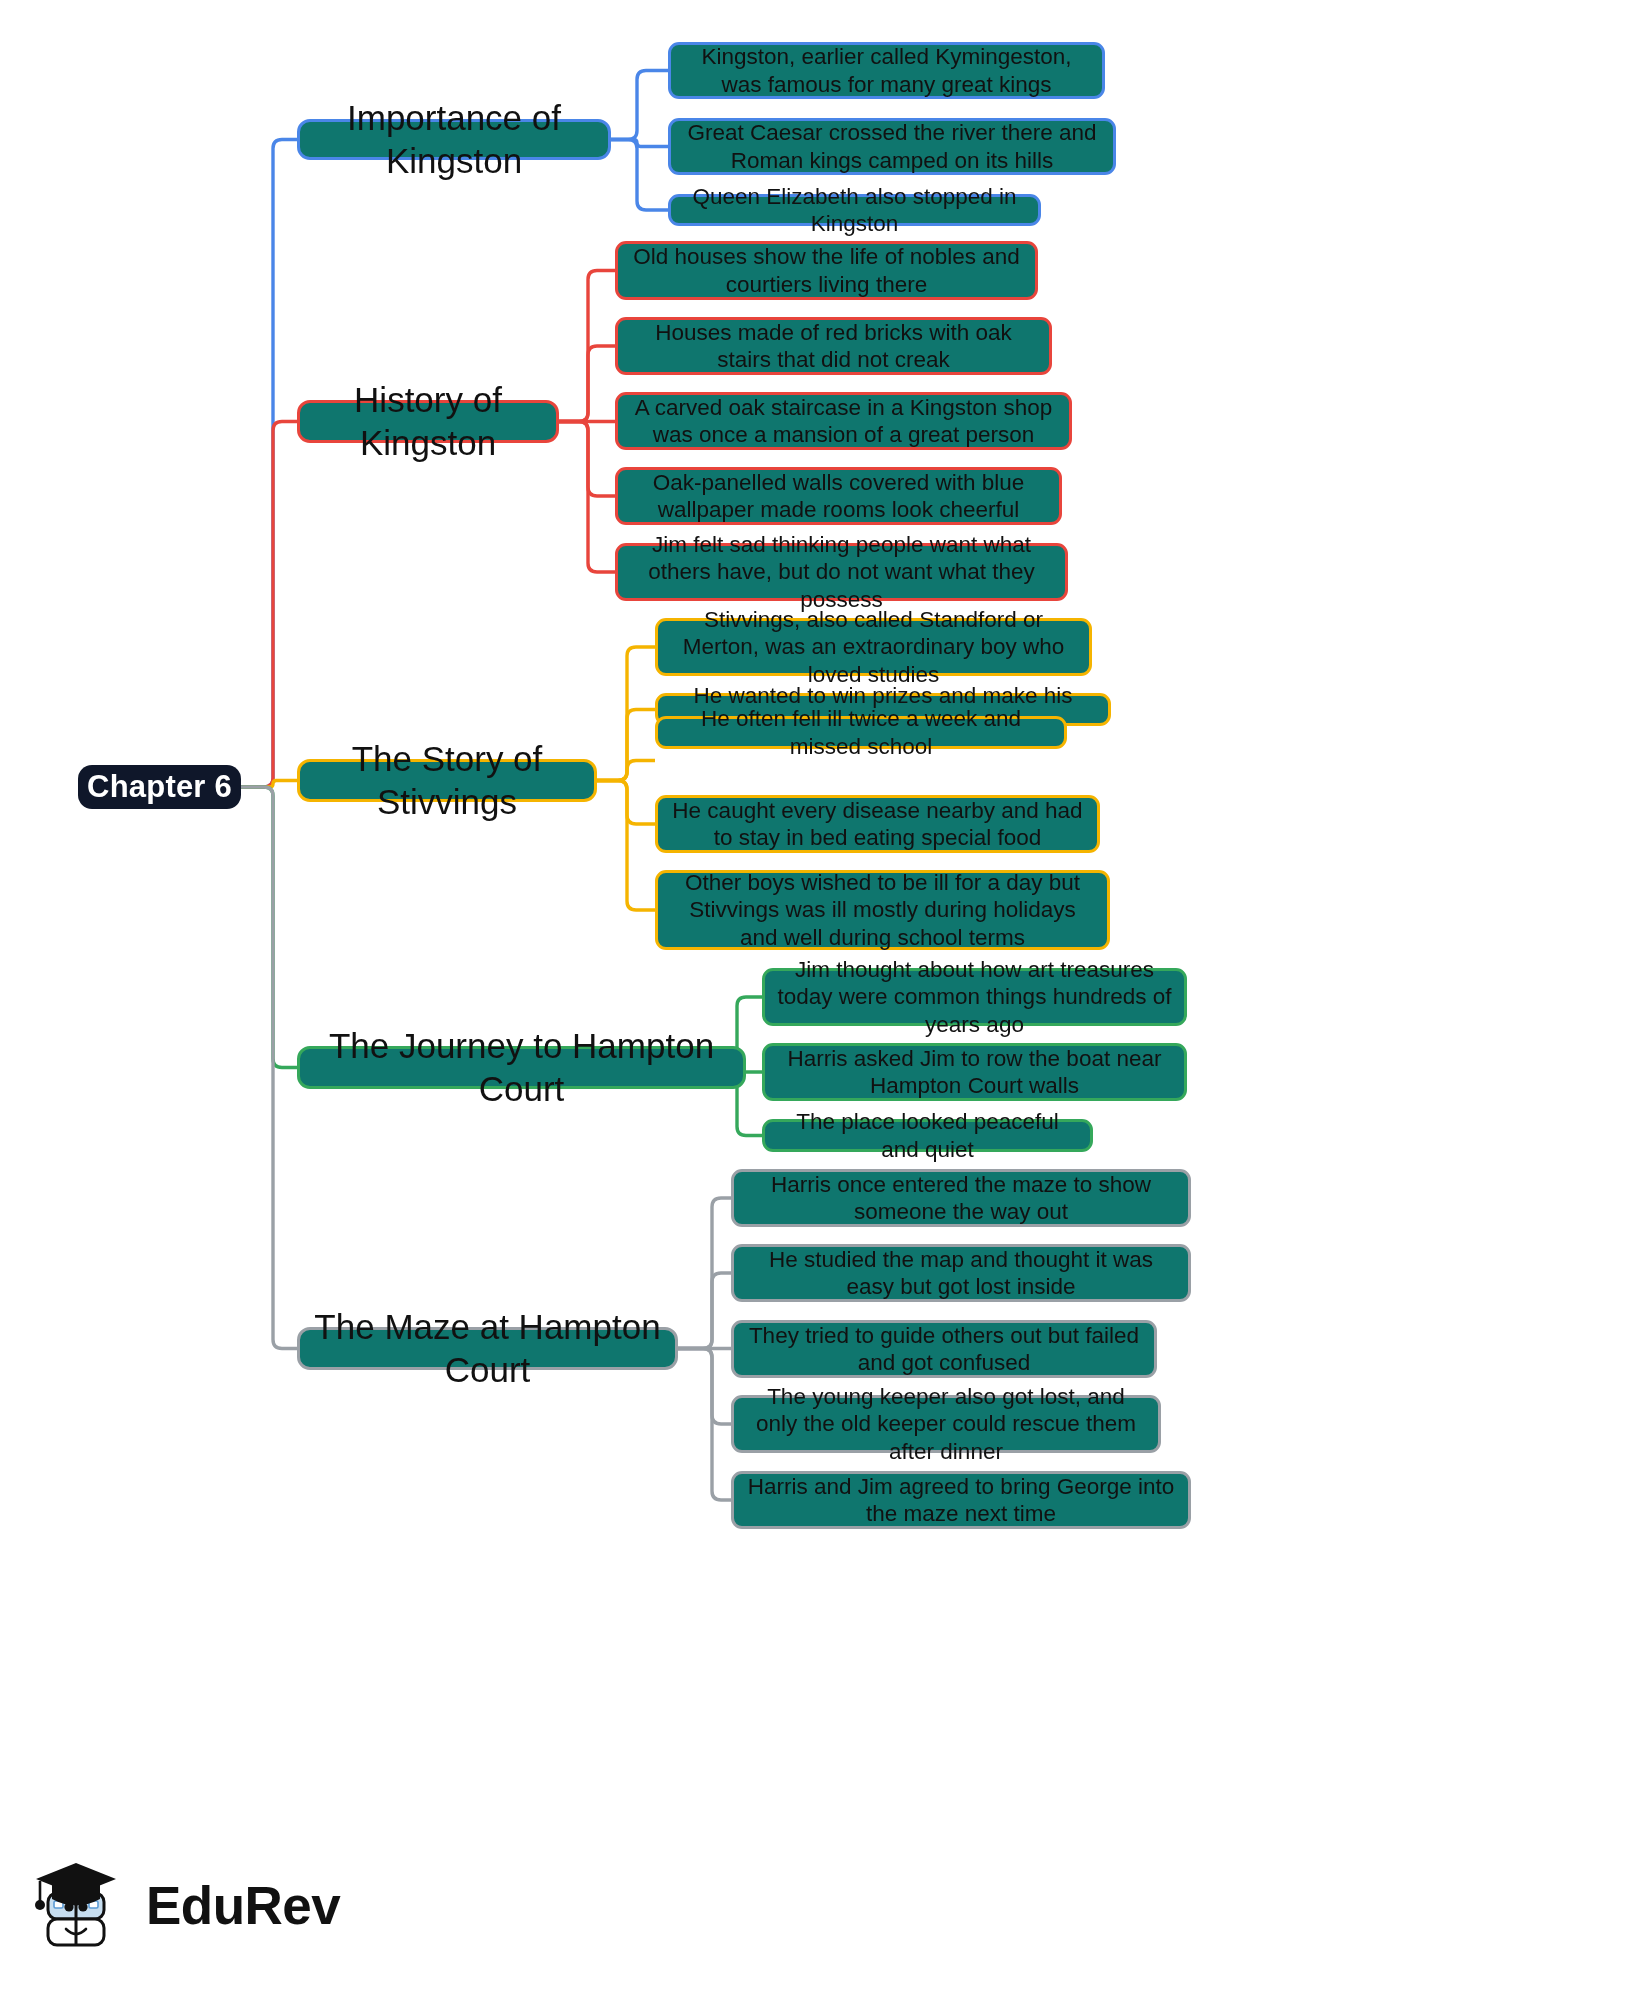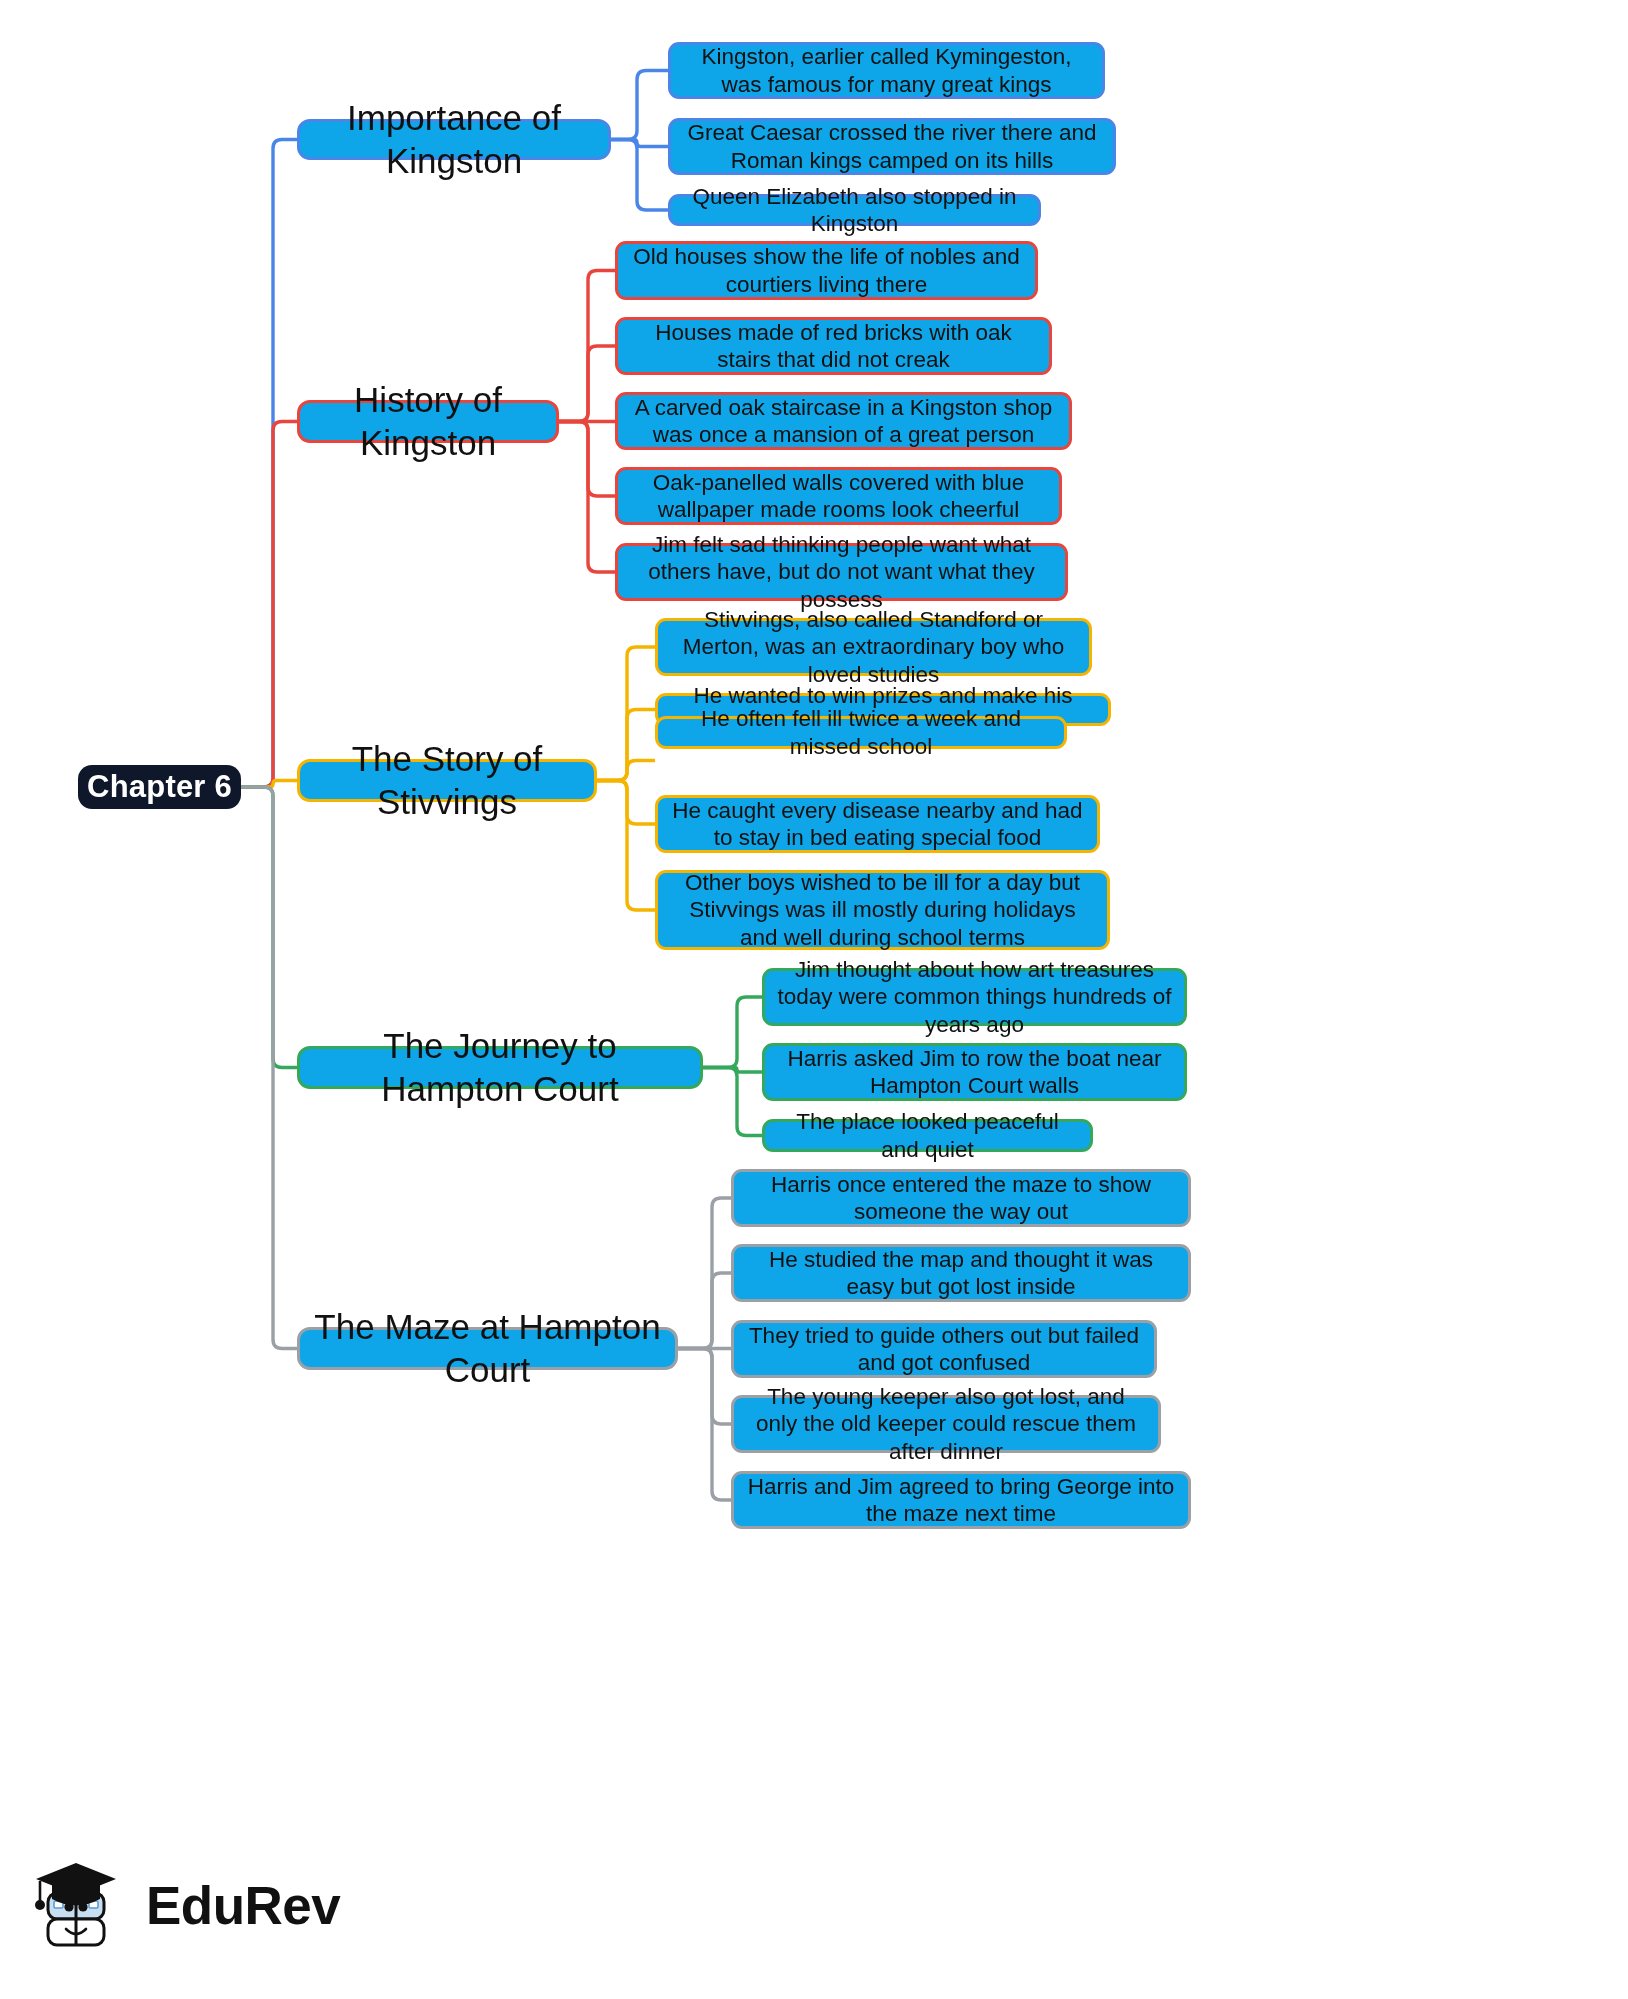--- a/index.html
+++ b/index.html
@@ -22,21 +22,21 @@
     position: absolute;
     left: 0;
     top: 0;
     width: 1628px;
     height: 1999px;
     pointer-events: none;
   }
   .node {
     position: absolute;
     box-sizing: border-box;
-    background: #0ea5e9;
+    background: #0f766e;
     display: flex;
     align-items: center;
     justify-content: center;
     text-align: center;
     color: #111111;
     line-height: 1.22;
   }
   .node-root {
     background: #0f172a;
     color: #ffffff;
@@ -164,21 +164,21 @@
       </div>
       <div class="node node-leaf" style="left: 655px; top: 716px; width: 412px; height: 33px; border-color: rgb(245, 180, 0);">
         <span class="txt">He often fell ill twice a week and missed school</span>
       </div>
       <div class="node node-leaf" style="left: 655px; top: 795px; width: 445px; height: 58px; border-color: rgb(245, 180, 0);">
         <span class="txt">He caught every disease nearby and had to stay in bed eating special food</span>
       </div>
       <div class="node node-leaf" style="left: 655px; top: 870px; width: 455px; height: 80px; border-color: rgb(245, 180, 0);">
         <span class="txt">Other boys wished to be ill for a day but Stivvings was ill mostly during holidays and well during school terms</span>
       </div>
-      <div class="node node-branch" style="left: 297px; top: 1046px; width: 406px; height: 43px; border-color: rgb(53, 168, 91);">
+      <div class="node node-branch" style="left: 297px; top: 1046px; width: 449px; height: 43px; border-color: rgb(53, 168, 91);">
         <span class="txt">The Journey to Hampton Court</span>
       </div>
       <div class="node node-leaf" style="left: 762px; top: 968px; width: 425px; height: 58px; border-color: rgb(53, 168, 91);">
         <span class="txt">Jim thought about how art treasures today were common things hundreds of years ago</span>
       </div>
       <div class="node node-leaf" style="left: 762px; top: 1043px; width: 425px; height: 58px; border-color: rgb(53, 168, 91);">
         <span class="txt">Harris asked Jim to row the boat near Hampton Court walls</span>
       </div>
       <div class="node node-leaf" style="left: 762px; top: 1119px; width: 331px; height: 33px; border-color: rgb(53, 168, 91);">
         <span class="txt">The place looked peaceful and quiet</span>

